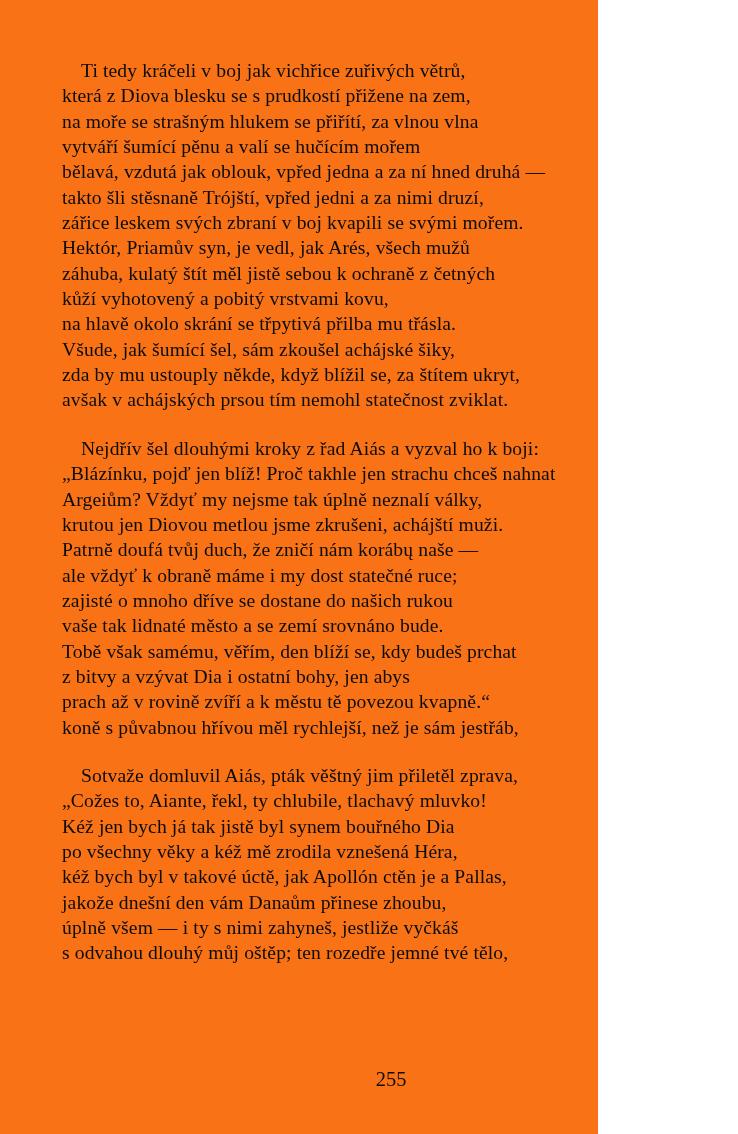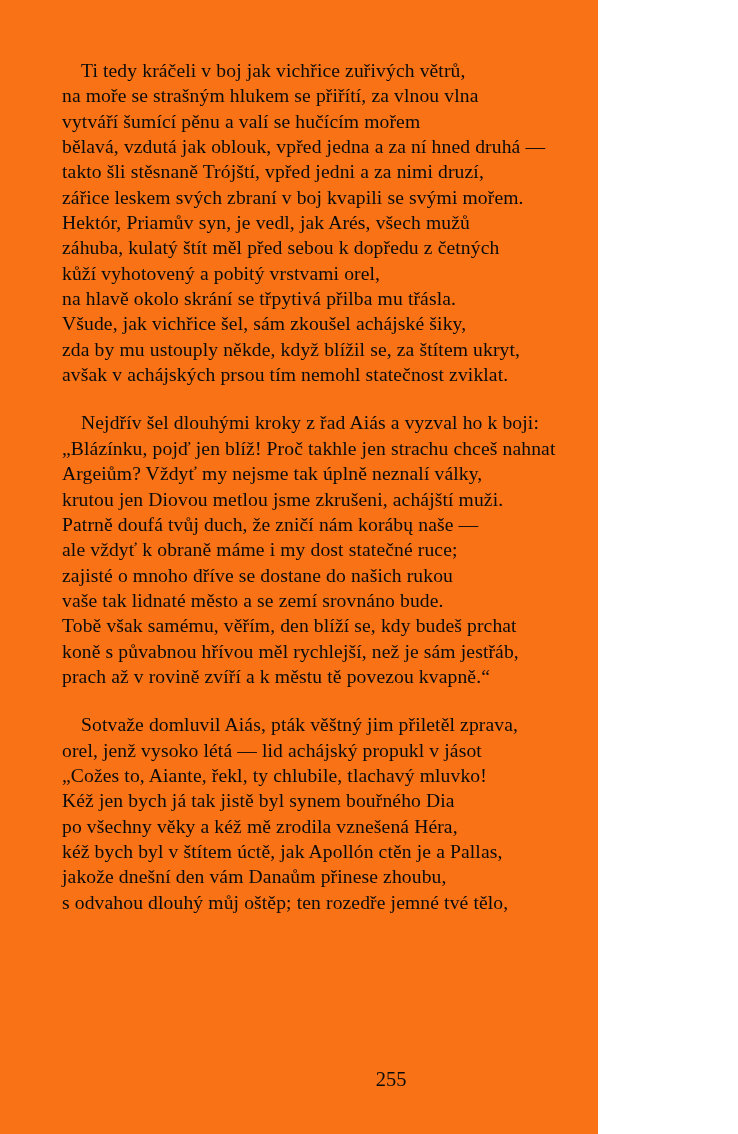--- a/index.html
+++ b/index.html
@@ -61,56 +61,58 @@
 </style>
 </head>
 <body>
 
 <div class="page">
 
   <div class="text-block">
 
     <div class="stanza">
       <span class="line indent">Ti tedy kráčeli v boj jak vichřice zuřivých větrů,</span>
+      <span class="line">která z Diova blesku se s prudkostí přižene na zem,</span>
       <span class="line">na moře se strašným hlukem se přiřítí, za vlnou vlna</span>
       <span class="line">vytváří šumící pěnu a valí se hučícím mořem</span>
       <span class="line">bělavá, vzdutá jak oblouk, vpřed jedna a za ní hned druhá —</span>
       <span class="line">takto šli stěsnaně Trójští, vpřed jedni a za nimi druzí,</span>
       <span class="line">zářice leskem svých zbraní v boj kvapili se svými mořem.</span>
       <span class="line">Hektór, Priamův syn, je vedl, jak Arés, všech mužů</span>
-      <span class="line">záhuba, kulatý štít měl před sebou k dopředu z četných</span>
-      <span class="line">kůží vyhotovený a pobitý vrstvami orel,</span>
+      <span class="line">záhuba, kulatý štít měl jistě sebou k ochraně z četných</span>
+      <span class="line">kůží vyhotovený a pobitý vrstvami kovu,</span>
       <span class="line">na hlavě okolo skrání se třpytivá přilba mu třásla.</span>
-      <span class="line">Všude, jak vichřice šel, sám zkoušel achájské šiky,</span>
+      <span class="line">Všude, jak šumící šel, sám zkoušel achájské šiky,</span>
       <span class="line">zda by mu ustouply někde, když blížil se, za štítem ukryt,</span>
       <span class="line">avšak v achájských prsou tím nemohl statečnost zviklat.</span>
     </div>
 
     <div class="stanza">
       <span class="line indent">Nejdřív šel dlouhými kroky z řad Aiás a vyzval ho k boji:</span>
       <span class="line">„Blázínku, pojď jen blíž! Proč takhle jen strachu chceš nahnat</span>
       <span class="line">Argeiům? Vždyť my nejsme tak úplně neznalí války,</span>
       <span class="line">krutou jen Diovou metlou jsme zkrušeni, achájští muži.</span>
       <span class="line">Patrně doufá tvůj duch, že zničí nám korábų naše —</span>
       <span class="line">ale vždyť k obraně máme i my dost statečné ruce;</span>
       <span class="line">zajisté o mnoho dříve se dostane do našich rukou</span>
       <span class="line">vaše tak lidnaté město a se zemí srovnáno bude.</span>
       <span class="line">Tobě však samému, věřím, den blíží se, kdy budeš prchat</span>
+      <span class="line">z bitvy a vzývat Dia i ostatní bohy, jen abys</span>
+      <span class="line">prach až v rovině zvíří a k městu tě povezou kvapně.“</span>
       <span class="line">koně s půvabnou hřívou měl rychlejší, než je sám jestřáb,</span>
-      <span class="line">prach až v rovině zvíří a k městu tě povezou kvapně.“</span>
     </div>
 
     <div class="stanza">
       <span class="line indent">Sotvaže domluvil Aiás, pták věštný jim přiletěl zprava,</span>
-      <span class="line">orel, jenž vysoko létá — lid achájský propukl v jásot</span>
       <span class="line">„Cožes to, Aiante, řekl, ty chlubile, tlachavý mluvko!</span>
       <span class="line">Kéž jen bych já tak jistě byl synem bouřného Dia</span>
       <span class="line">po všechny věky a kéž mě zrodila vznešená Héra,</span>
-      <span class="line">kéž bych byl v štítem úctě, jak Apollón ctěn je a Pallas,</span>
+      <span class="line">kéž bych byl v takové úctě, jak Apollón ctěn je a Pallas,</span>
       <span class="line">jakože dnešní den vám Danaům přinese zhoubu,</span>
+      <span class="line">úplně všem — i ty s nimi zahyneš, jestliže vyčkáš</span>
       <span class="line">s odvahou dlouhý můj oštěp; ten rozedře jemné tvé tělo,</span>
     </div>
 
   </div>
 
   <div class="page-number">255</div>
 
 </div>
 
 </body></html>

